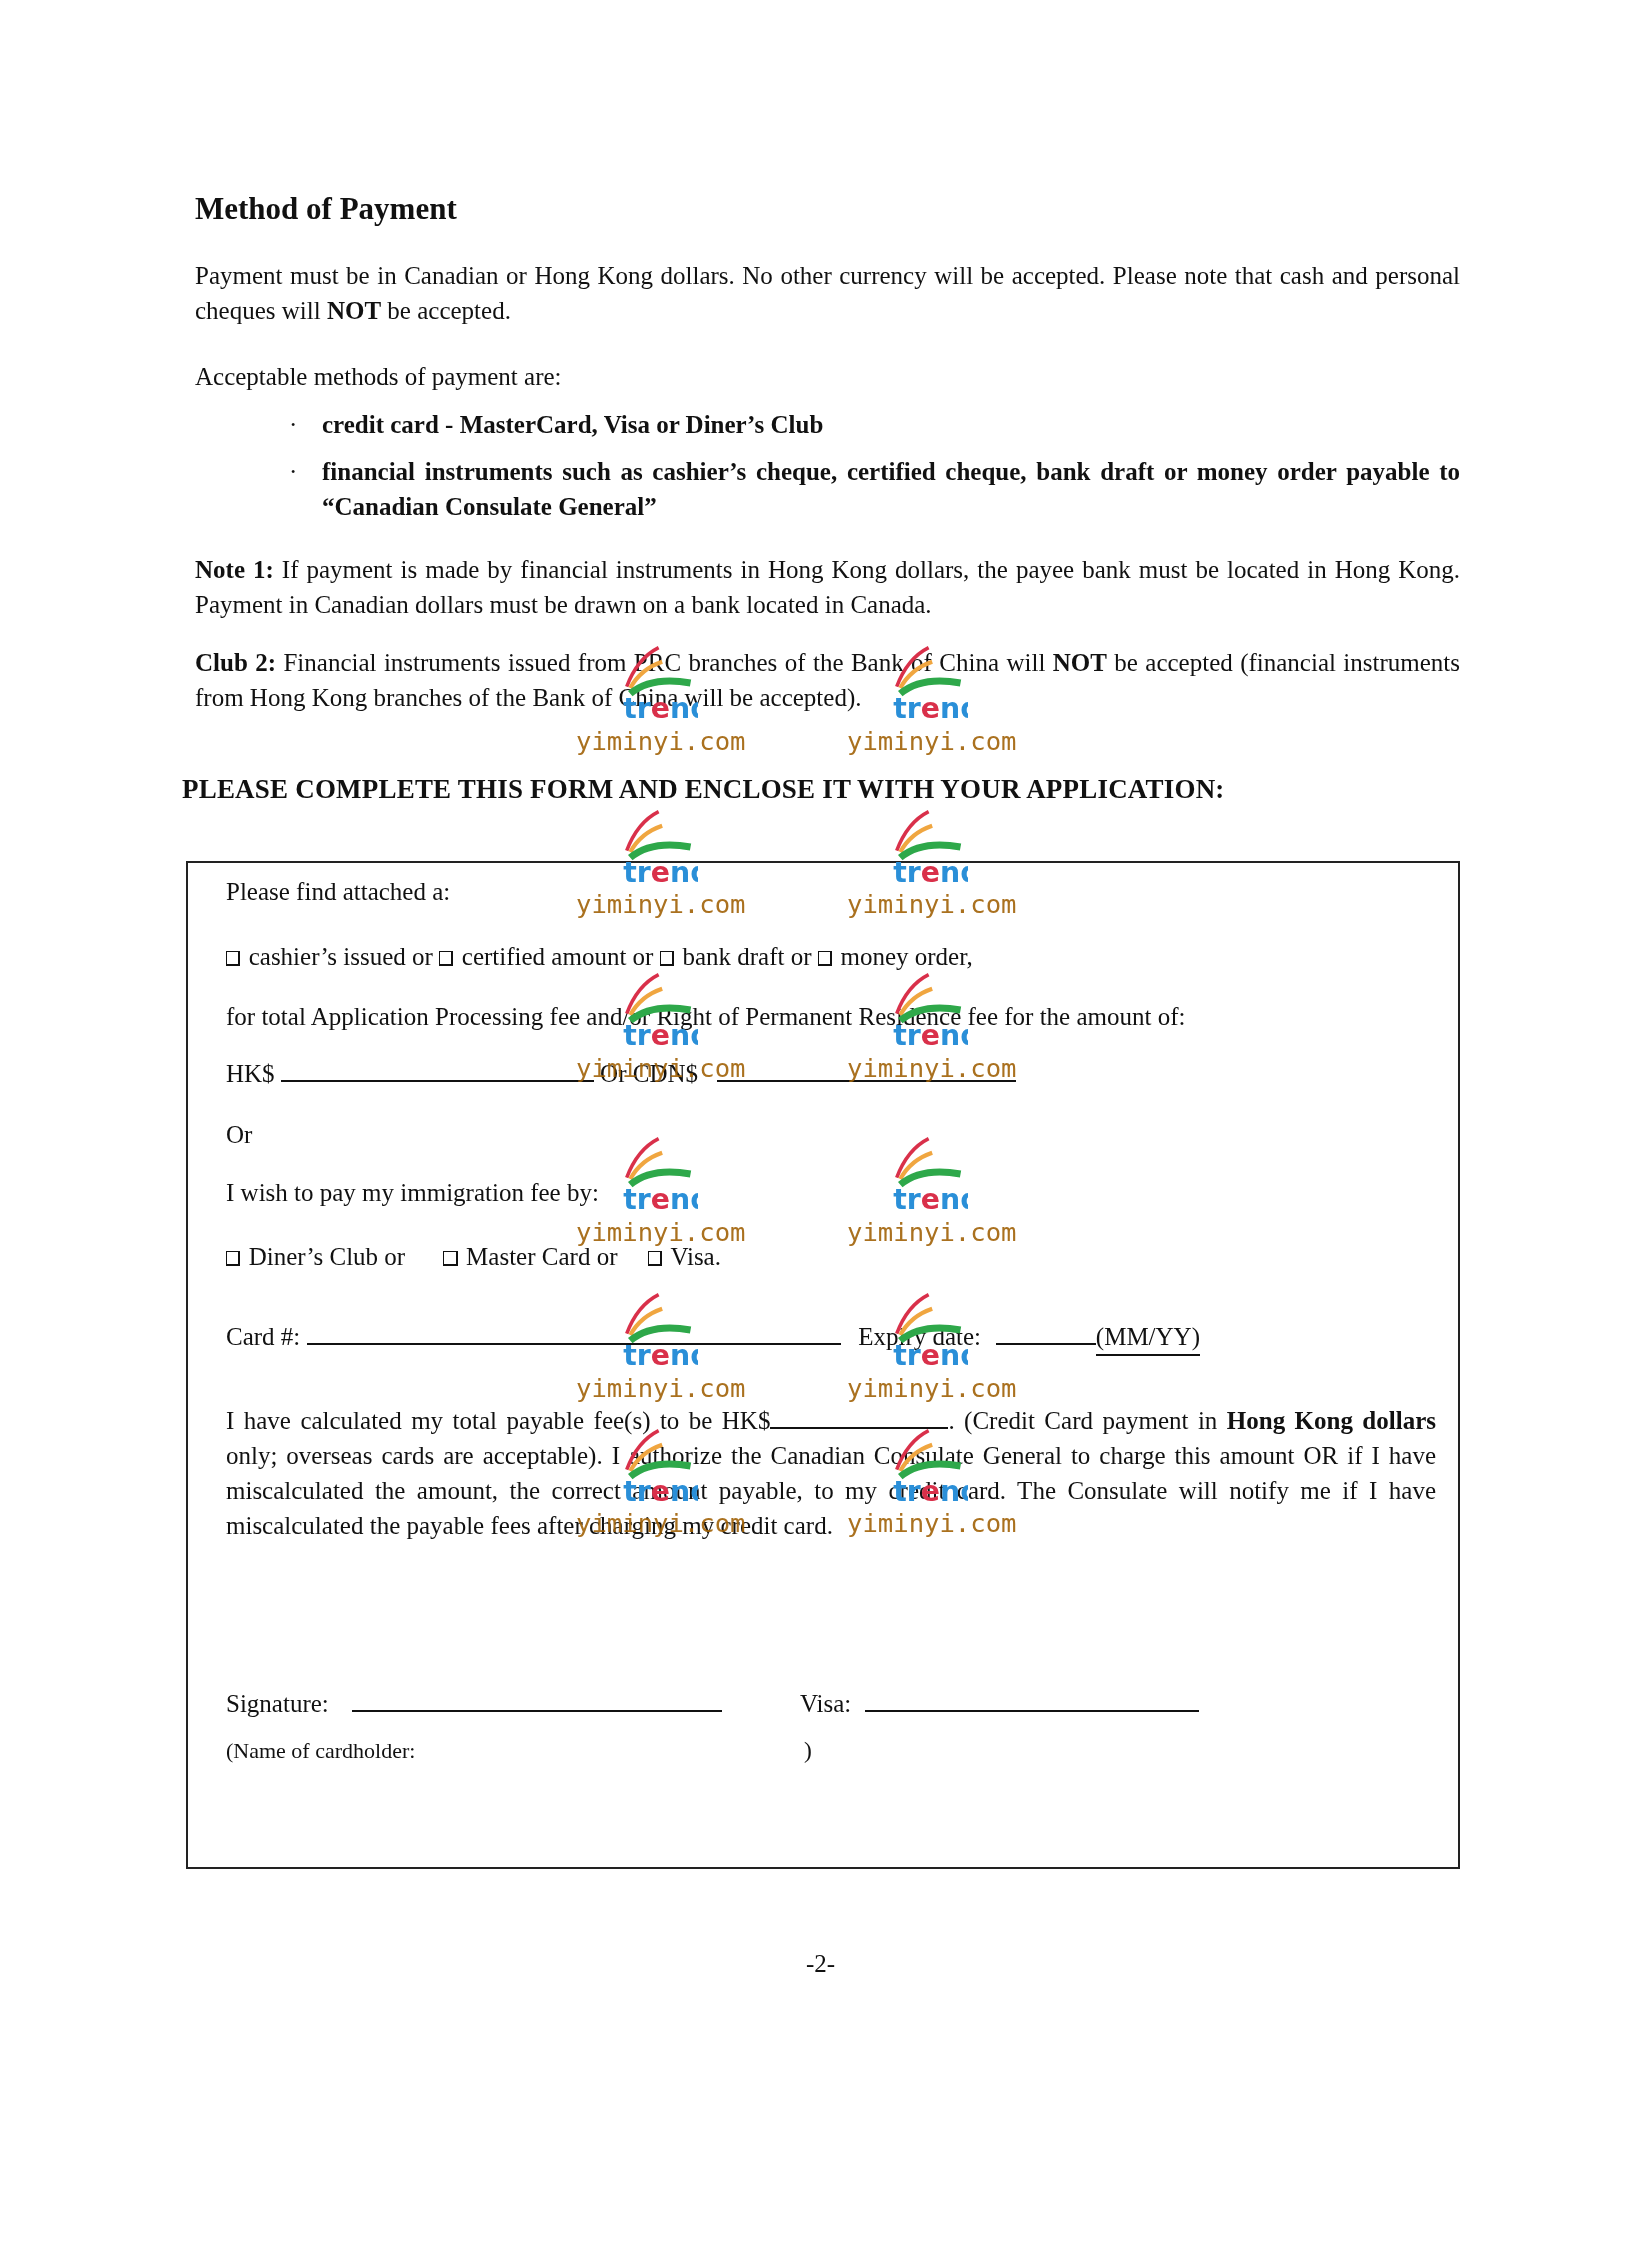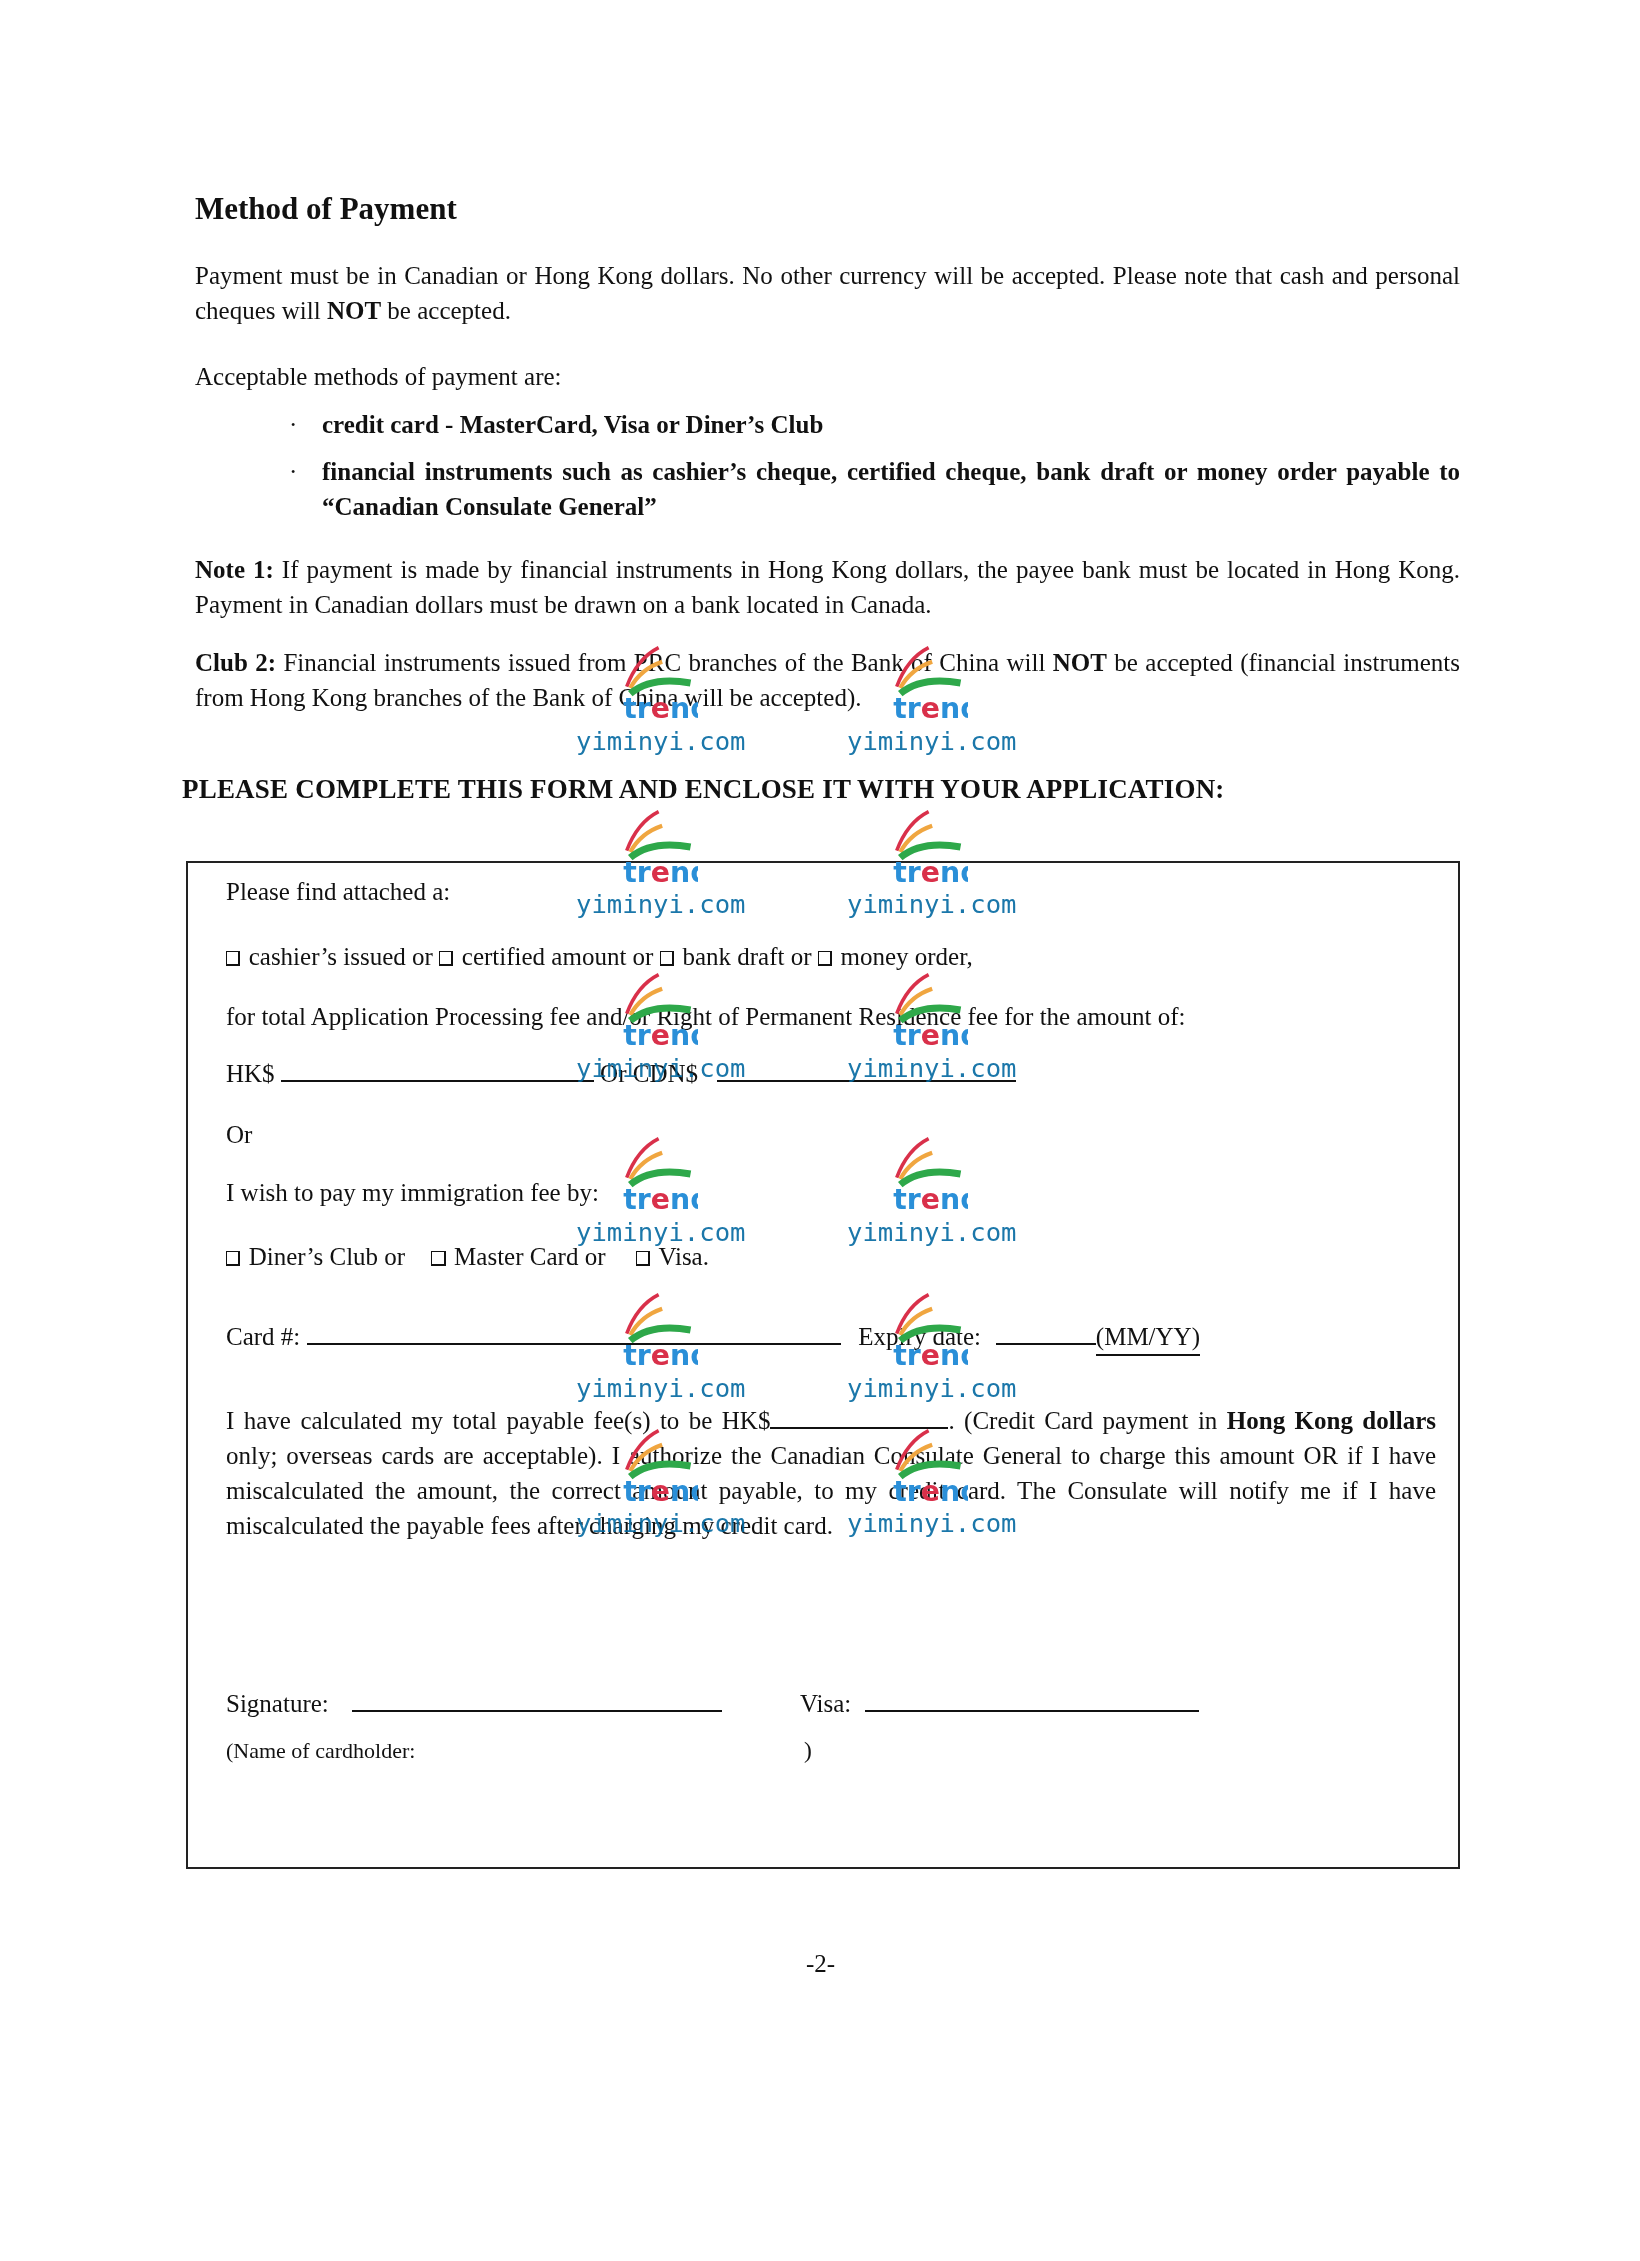--- a/index.html
+++ b/index.html
@@ -9,21 +9,21 @@
   .heading { left:195px; top:191px; font-size:31px; font-weight:bold; }
   .para { left:195px; width:1265px; font-size:25px; line-height:35px; text-align:justify; }
   .bullet { left:290px; width:1170px; font-size:25px; line-height:35px; text-align:justify;font-weight:bold; }
   .bullet-dot { left:289px; font-size:25px; line-height:35px; }
   .bold { font-weight:bold; }
   .caps { left:182px; top:774px; font-size:27px; font-weight:bold; letter-spacing:0.2px; }
   .form-box { left:186px; top:861px; width:1274px; height:1008px; border:2.1px solid #222; box-sizing:border-box; }
   .ftxt { font-size:25px; line-height:35px; white-space:nowrap; }
   .uline { border-bottom:2.1px solid #111; display:inline-block; vertical-align:baseline; }
   .chk { display:inline-block; width:14.2px; height:15.7px; border:1.4px solid #111; border-right-width:2.8px; border-bottom-width:2.8px; margin-right:8.5px; vertical-align:-1.4px; box-sizing:border-box; }
-  .wm { position:absolute; font-family:"DejaVu Sans Mono", monospace; font-size:25.6px; color:#0369a1; opacity:0.9; }
+  .wm { position:absolute; font-family:"DejaVu Sans Mono", monospace; font-size:25.6px; color:#a16207; opacity:0.9; }
   .wm-logo { position:absolute; width:100px; height:78px; }
   .page-num { left:0; width:1641px; top:1950px; text-align:center; font-size:25px; }
 </style>
 </head>
 <body>
 
 <div class="abs heading">Method of Payment</div>
 
 <div class="abs para" style="top:258px;"><span>Payment must be in Canadian or Hong Kong dollars. No other currency will be accepted. Please note that cash and personal cheques will </span><span class="bold">NOT</span><span> be accepted.</span></div>
 
@@ -59,21 +59,21 @@
   <span>Or  CDN$</span>
   <span class="uline" style="width:299px;height:24px;margin-left:12.8px;"></span>
 </div>
 
 <div class="abs ftxt" style="left:226px;top:1117px;">Or</div>
 
 <div class="abs ftxt" style="left:226px;top:1175px;">I wish to pay my immigration fee by:</div>
 
 <div class="abs ftxt" style="left:226px;top:1239px;">
   <span><span class="chk"></span><span>Diner’s Club or</span></span>
-  <span style="margin-left:20px;text-align:right;"><span class="chk"></span><span>Master Card or</span></span>
+  <span style="margin-left:32px;text-align:right;"><span class="chk"></span><span>Master Card or</span></span>
   <span style="margin-left:24px;"><span class="chk"></span><span>Visa.</span></span>
 </div>
 
 <div class="abs ftxt" style="left:226px;top:1319px;">
   <span>Card #:</span>
   <span class="uline" style="width:534px;height:24px;"></span>
   <span style="margin-left:11.4px;">Expiry date:</span>
   <span class="uline" style="width:100px;height:24px;margin-left:8.5px;"></span><span class="uline">(MM/YY)</span>
 </div>
 

